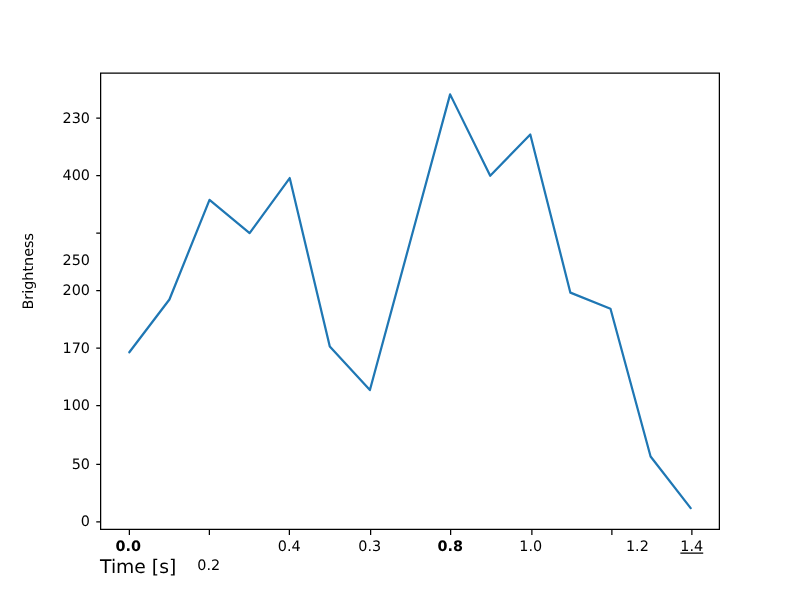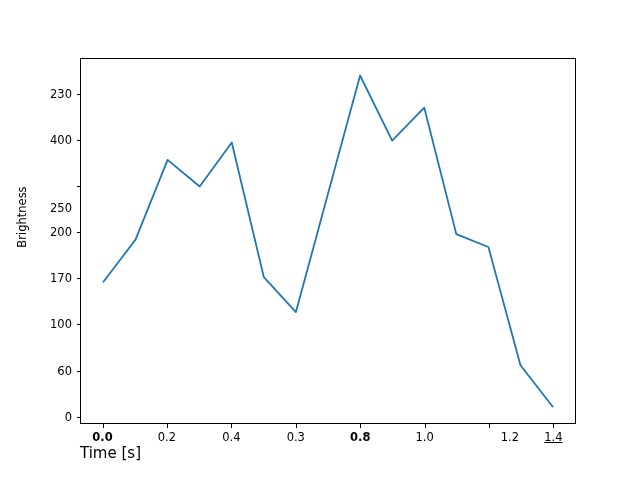--- a/index.html
+++ b/index.html
@@ -119,39 +119,39 @@
   <div id="plot-area">
     <svg id="series-svg" viewBox="0 0 496 366" preserveAspectRatio="none">
       <polyline id="series-path" fill="none" stroke="#1f77b4" stroke-width="1.8" stroke-linejoin="round" stroke-linecap="round" points="22.55,224.03 54.75,181.62 86.96,101.41 119.17,128.15 151.38,83.89 183.58,219.42 215.79,254.45 248.00,135.52 280.21,16.59 312.42,82.05 344.62,48.86 376.83,176.09 409.04,188.99 441.25,307.92 473.45,349.41"></polyline>
     </svg>
   </div>
 
   <div id="ticks-x">
       <div class="tick-x" style="left: 102.55px;"></div>
       <div class="ticklabel-x" style="left: 102.55px; font-weight: bold;">0.0</div>
       <div class="tick-x" style="left: 166.96px;"></div>
-      <div class="ticklabel-x" style="left: 166.96px;">0.2</div>
+      <div class="ticklabel-x" style="left: 166.96px; margin-top: 15px;">0.2</div>
       <div class="tick-x" style="left: 231.38px;"></div>
       <div class="ticklabel-x" style="left: 231.38px;">0.4</div>
       <div class="tick-x" style="left: 295.79px;"></div>
       <div class="ticklabel-x" style="left: 295.79px;">0.3</div>
       <div class="tick-x" style="left: 360.21px;"></div>
       <div class="ticklabel-x" style="left: 360.21px; font-weight: bold;">0.8</div>
       <div class="tick-x" style="left: 424.62px;"></div>
       <div class="ticklabel-x" style="left: 424.62px;">1.0</div>
       <div class="tick-x" style="left: 489.04px;"></div>
       <div class="ticklabel-x" style="left: 489.04px; text-align: right;">1.2</div>
       <div class="tick-x" style="left: 553.45px;"></div>
       <div class="ticklabel-x" style="left: 553.45px; text-decoration: underline;">1.4</div>
     </div>
   <div id="ticks-y">
       <div class="tick-y" style="top: 416.62px;"></div>
       <div class="ticklabel-y" style="top: 416.62px;">0</div>
       <div class="tick-y" style="top: 370.53px;"></div>
-      <div class="ticklabel-y" style="top: 370.53px;">60</div>
+      <div class="ticklabel-y" style="top: 370.53px;">50</div>
       <div class="tick-y" style="top: 324.43px;"></div>
       <div class="ticklabel-y" style="top: 324.43px;">100</div>
       <div class="tick-y" style="top: 278.34px;"></div>
       <div class="ticklabel-y" style="top: 278.34px;">170</div>
       <div class="tick-y" style="top: 232.24px;"></div>
       <div class="ticklabel-y" style="top: 232.24px;">200</div>
       <div class="tick-y" style="top: 186.15px;"></div>
       <div class="ticklabel-y" style="top: 186.15px; margin-top: 14px;">250</div>
       <div class="tick-y" style="top: 140.05px;"></div>
       <div class="ticklabel-y" style="top: 140.05px;">400</div>

